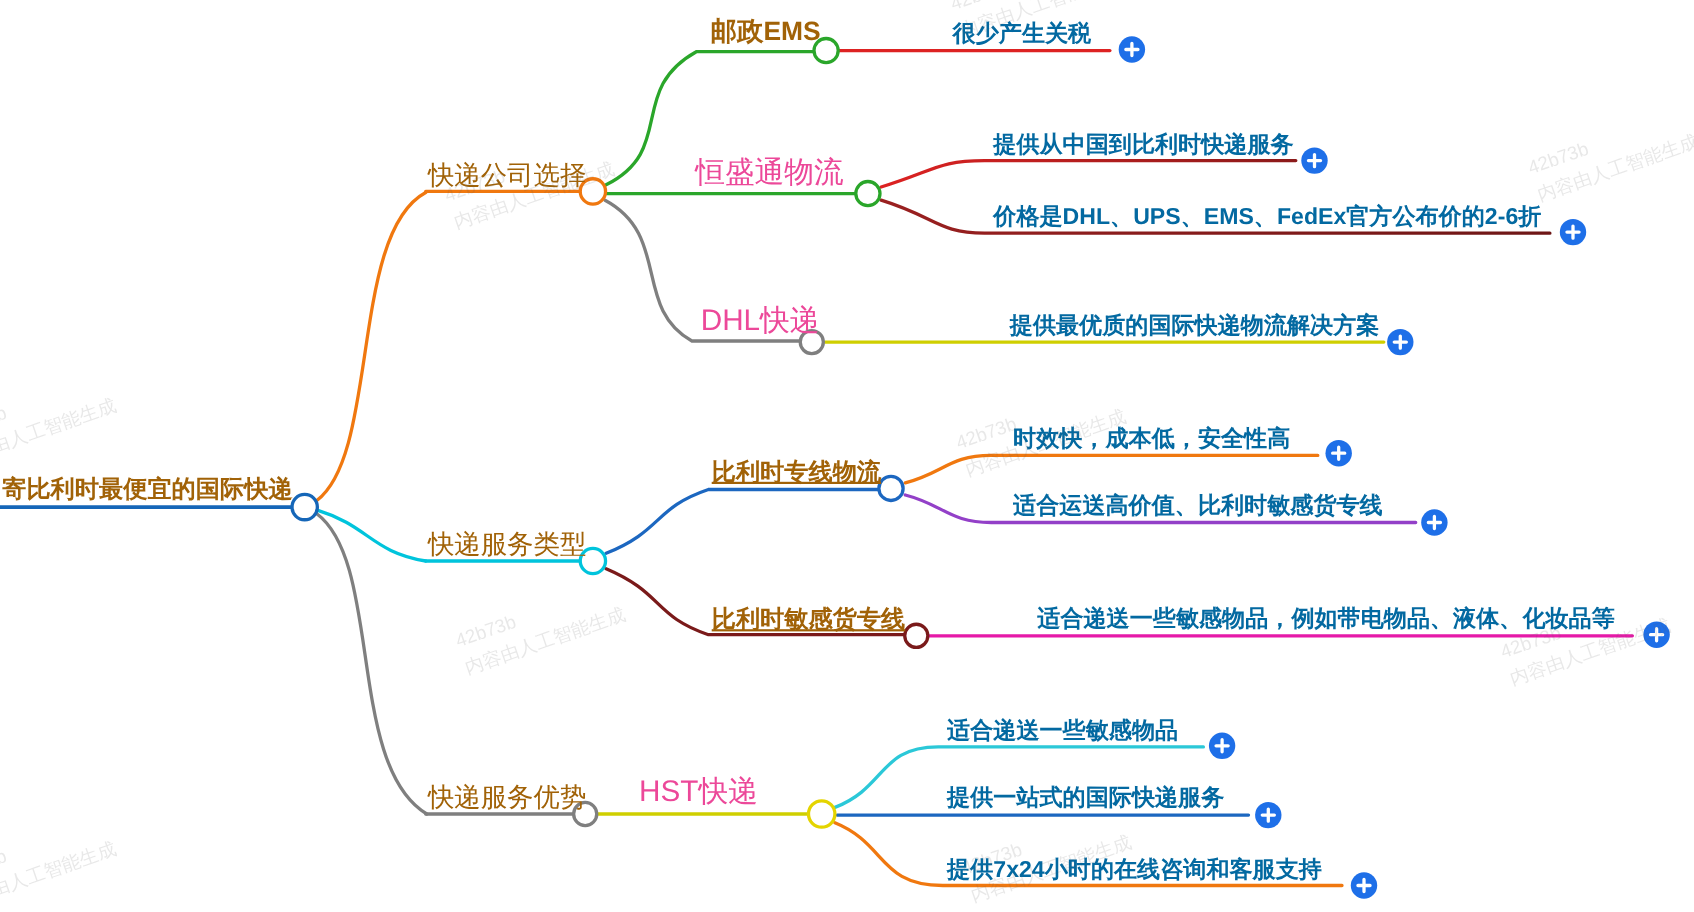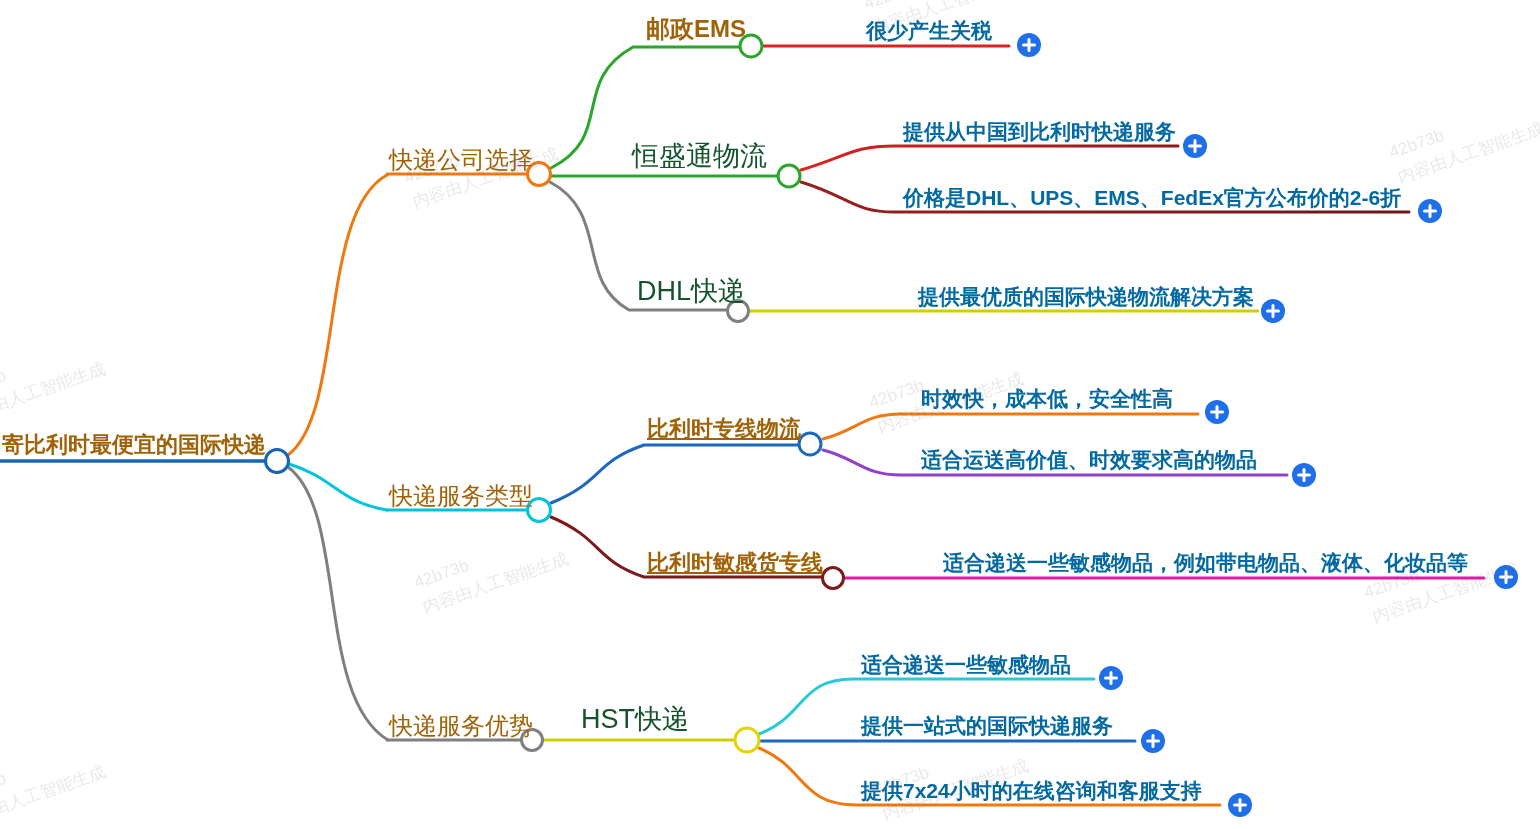--- a/index.html
+++ b/index.html
@@ -2,21 +2,21 @@
 <html><head>
 <meta charset="utf-8">
 <style>
   html,body{margin:0;padding:0;background:#ffffff;}
   #stage{position:relative;width:1540px;height:829px;background:#ffffff;overflow:hidden;
          font-family:"Liberation Sans","DejaVu Sans",sans-serif;}
   #wires{position:absolute;left:0;top:0;}
   .lbl{position:absolute;white-space:nowrap;color:#a16207;line-height:1.15;cursor:default;}
   .branch{font-size:24px;font-weight:400;}
   .sub{font-size:22px;font-weight:700;text-decoration:underline;}
-  .big{font-size:27px;font-weight:400;color:#14532d;}
+  .big{font-size:27px;font-weight:400;color:#ec4899;}
   .ems{font-size:24px;font-weight:700;}
   .root{font-size:22px;font-weight:700;}
   .leaf{font-size:21px;font-weight:700;color:#0369a1;}
   .wm{position:absolute;transform:rotate(-19deg);transform-origin:center;
       color:rgba(90,90,90,0.14);font-size:17px;line-height:26px;white-space:nowrap;
       pointer-events:none;user-select:none;}
   .wm span{display:block;}
 </style>
 </head>
 <body>
@@ -133,21 +133,21 @@
   <div class="lbl sub" style="left:647px;top:416px">比利时专线物流</div>
   <div class="lbl sub" style="left:647px;top:550px">比利时敏感货专线</div>
   <div class="lbl branch" style="left:389px;top:712px">快递服务优势</div>
   <div class="lbl big" style="left:581px;top:704px">HST快递</div>
 
   <div class="lbl leaf" style="left:866px;top:19px">很少产生关税</div>
   <div class="lbl leaf" style="left:903px;top:120px">提供从中国到比利时快递服务</div>
   <div class="lbl leaf" style="left:903px;top:186px">价格是DHL、UPS、EMS、FedEx官方公布价的2-6折</div>
   <div class="lbl leaf" style="left:918px;top:285px">提供最优质的国际快递物流解决方案</div>
   <div class="lbl leaf" style="left:921px;top:387px">时效快，成本低，安全性高</div>
-  <div class="lbl leaf" style="left:921px;top:448px">适合运送高价值、时效要求高的物品</div>
+  <div class="lbl leaf" style="left:921px;top:448px">适合运送高价值、比利时敏感货专线</div>
   <div class="lbl leaf" style="left:943px;top:551px">适合递送一些敏感物品，例如带电物品、液体、化妆品等</div>
   <div class="lbl leaf" style="left:861px;top:653px">适合递送一些敏感物品</div>
   <div class="lbl leaf" style="left:861px;top:714px">提供一站式的国际快递服务</div>
   <div class="lbl leaf" style="left:861px;top:779px">提供7x24小时的在线咨询和客服支持</div>
 
   <div class="wm" style="left:-48px;top:355px">
       <span>42b73b</span>
       <span>内容由人工智能生成</span>
     </div>
   <div class="wm" style="left:-48px;top:758px">

